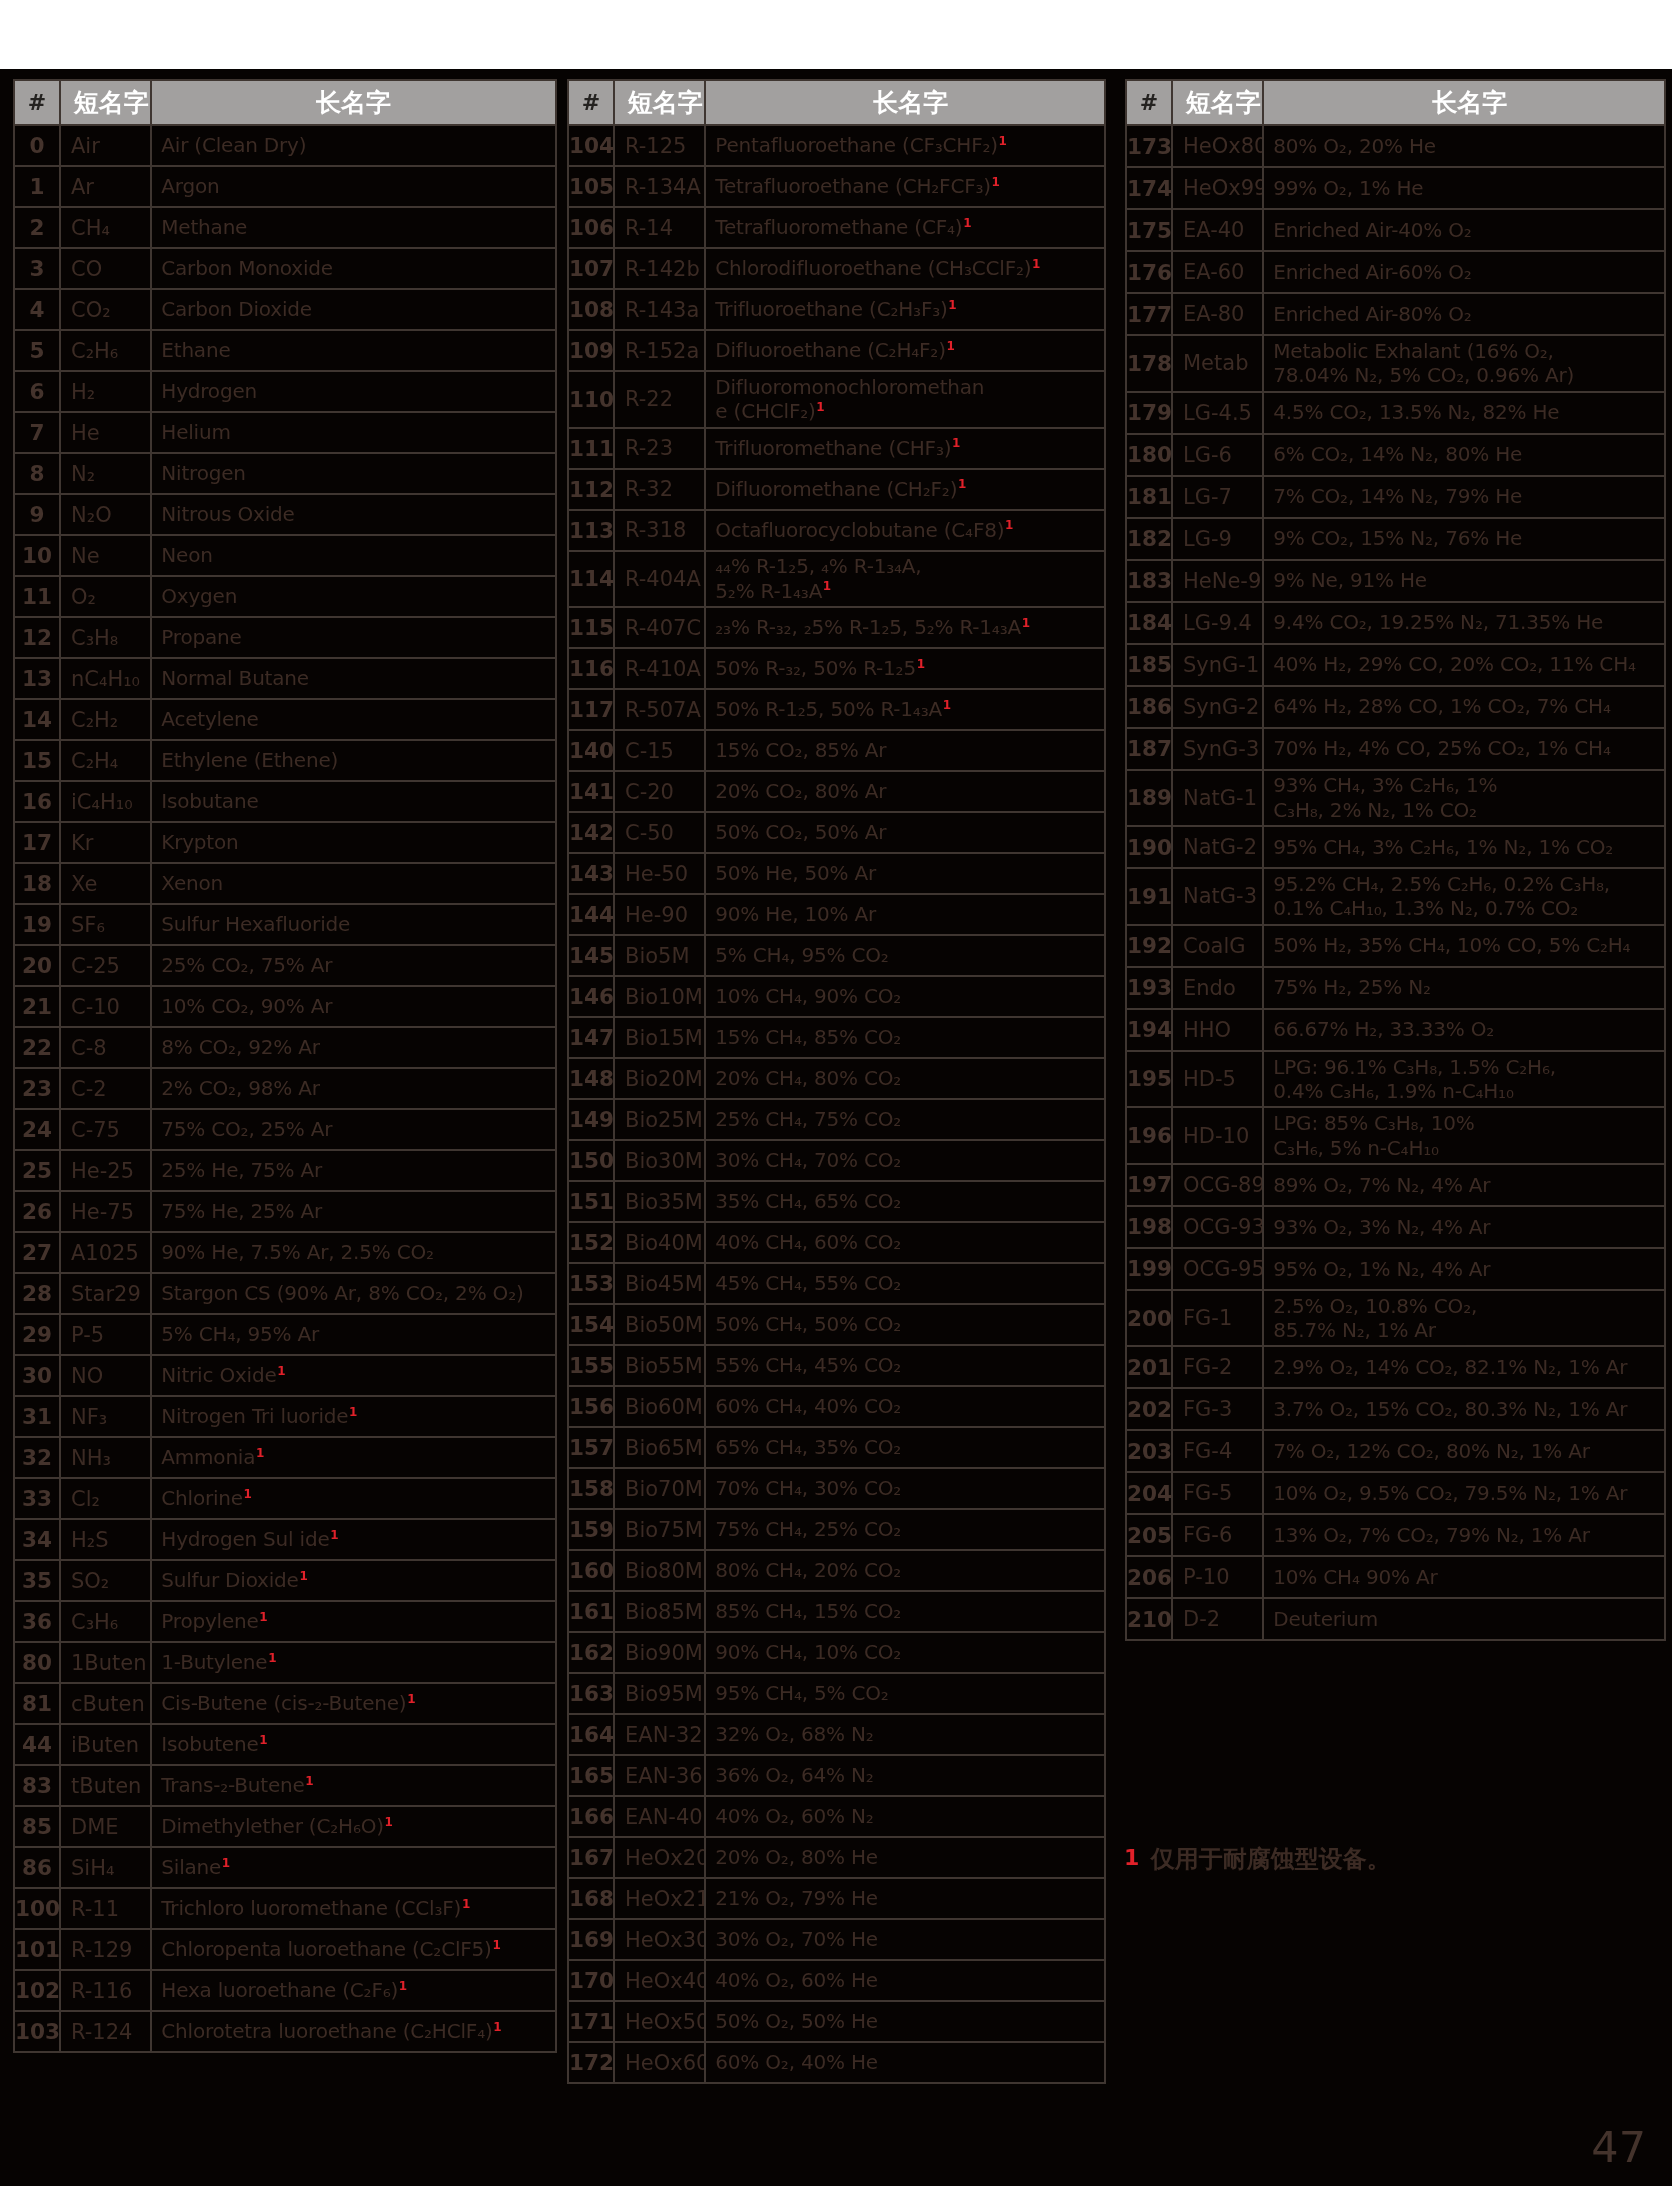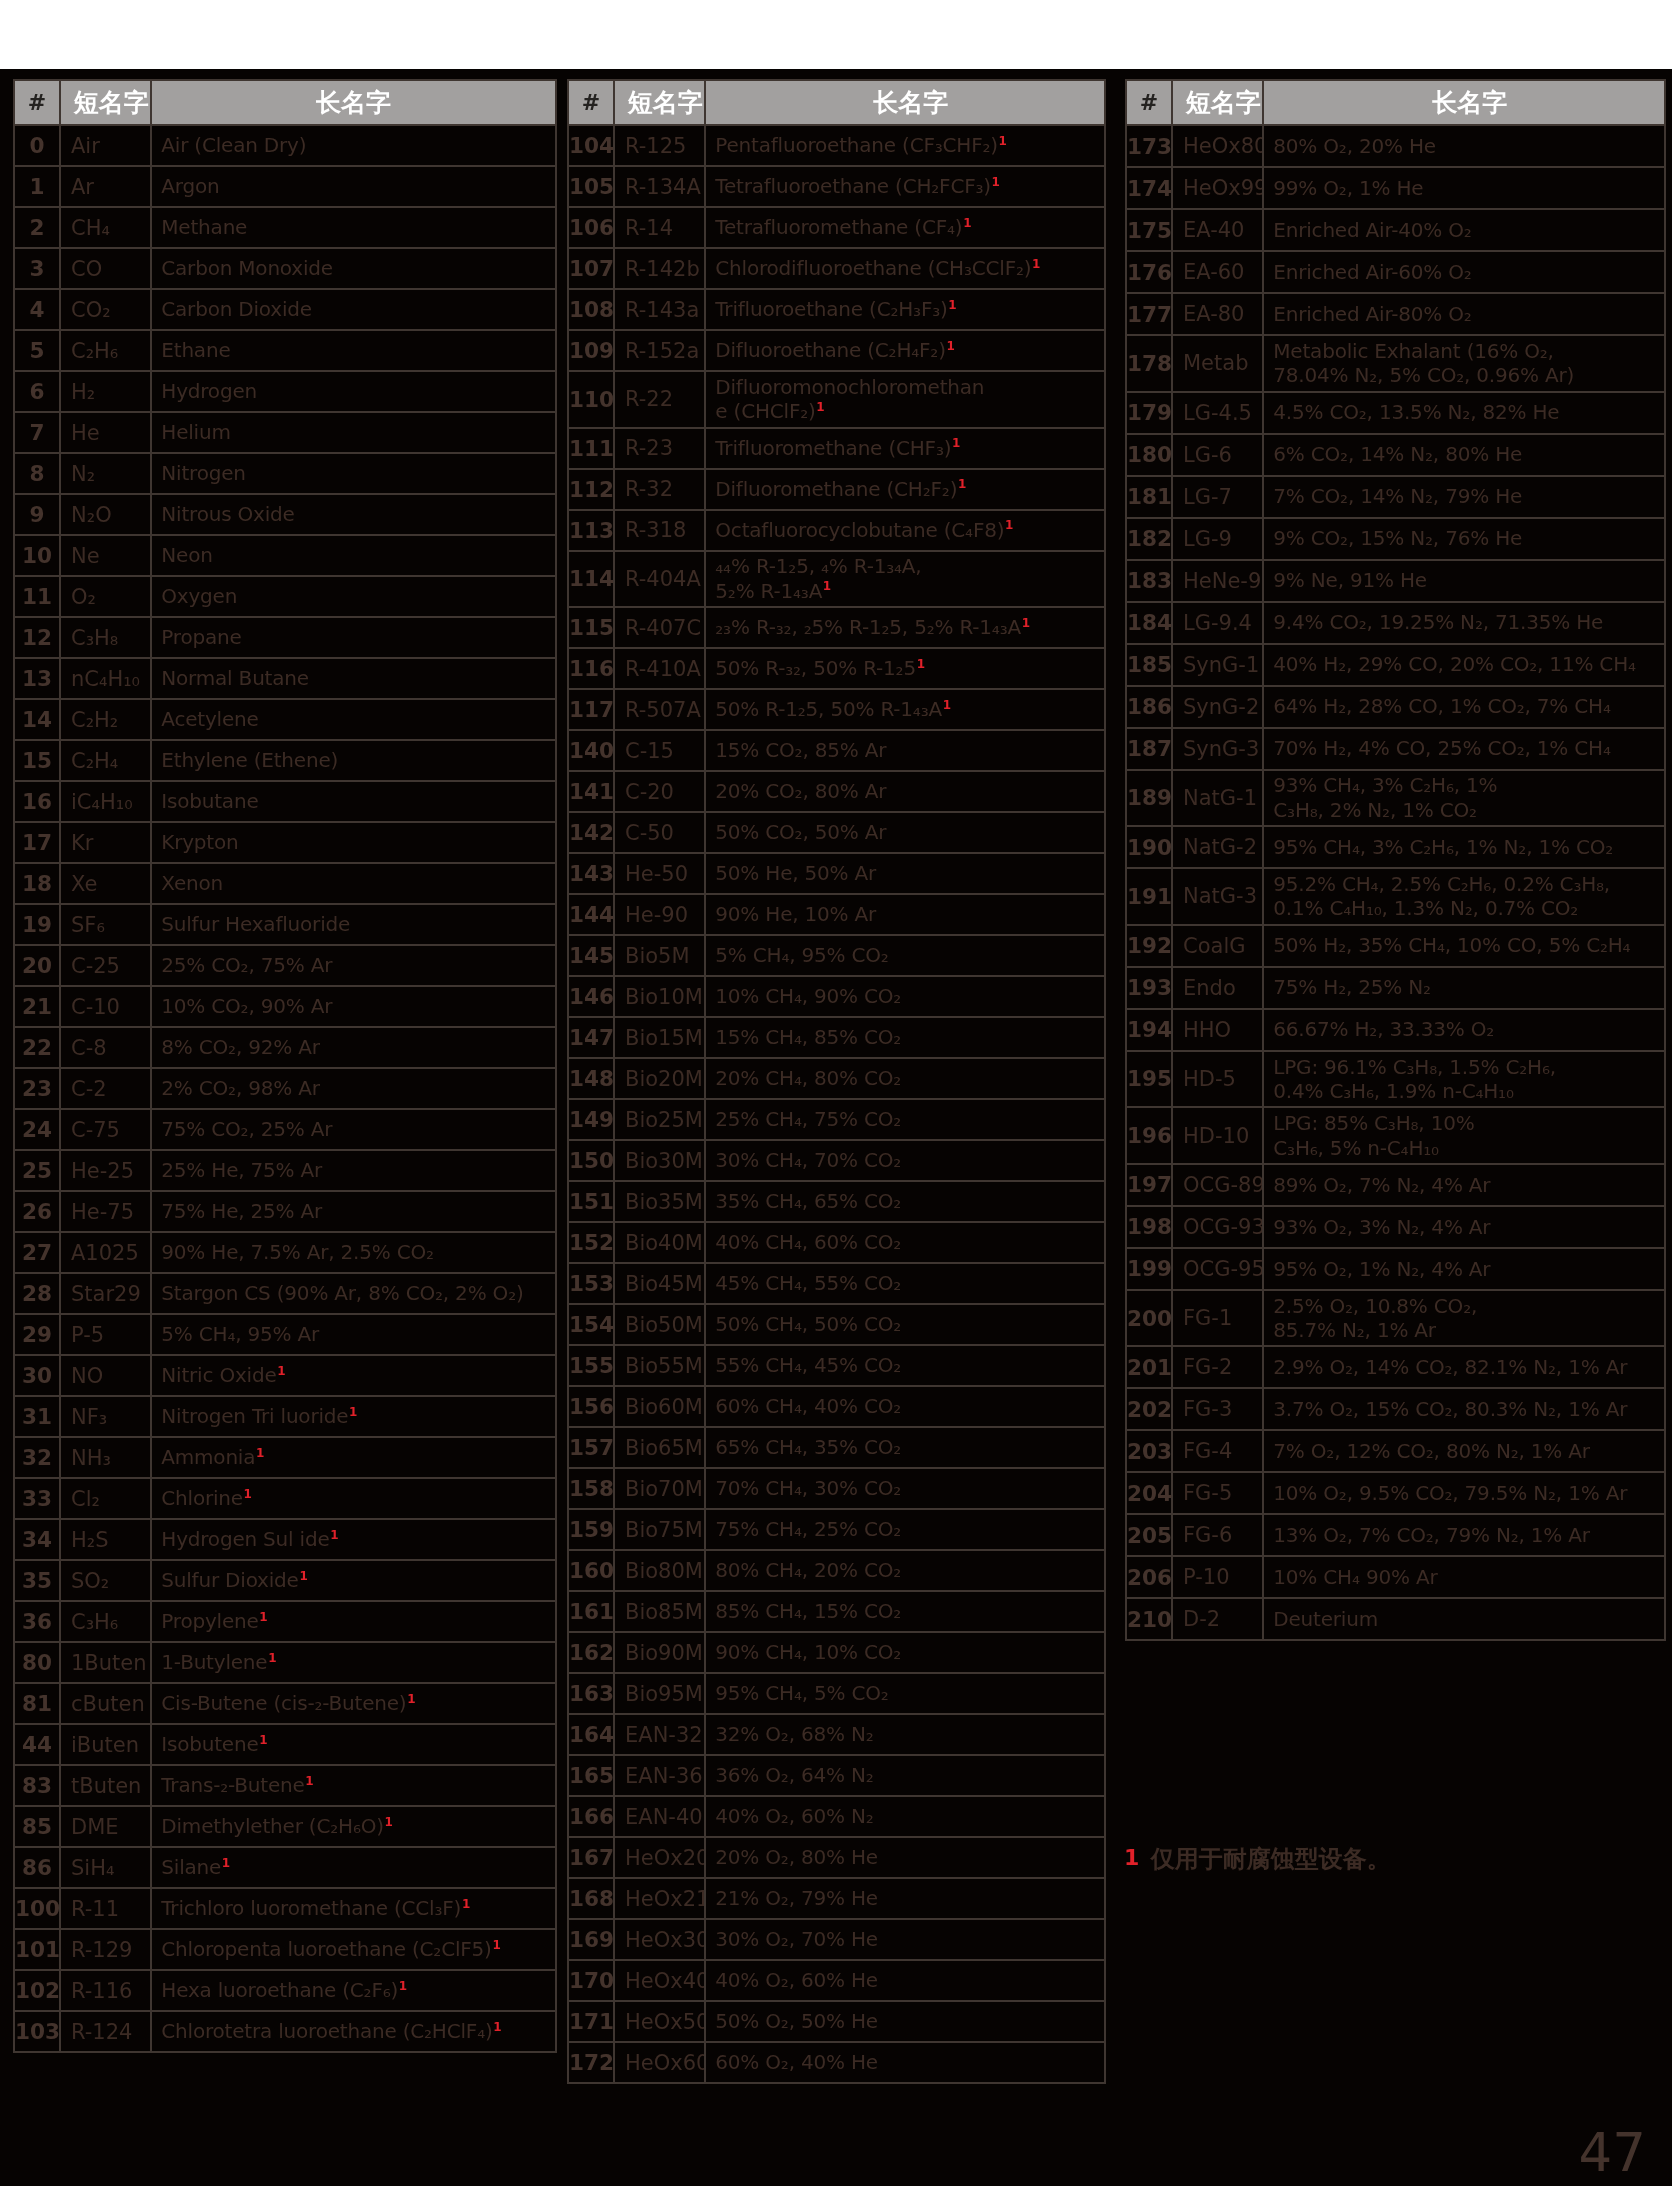--- a/index.html
+++ b/index.html
@@ -32,21 +32,21 @@
   .t3 td{height:42px}
   td.num{text-align:center;font-weight:700;font-size:21.6px;color:var(--row-num,#44332c);padding:0}
   td.short{font-size:21px;color:var(--name-text,#3c2b24);padding:0 2.9px 0 10px;white-space:nowrap}
   td.long{
     font-size:20px;color:var(--name-text,#3c2b24);
     padding:2.9px 5.8px 2.9px 9.3px;white-space:pre-line;line-height:1.22;letter-spacing:-0.2px;
   }
   sup.fn{color:var(--footnote-red,#e0212a);font-weight:700;font-size:0.6em;margin-left:0.7px}
   .footnote{position:absolute;left:1124px;top:1774px;font-size:24px;color:var(--name-text,#3c2b24);font-weight:600}
   .footnote .fn-marker{color:var(--footnote-red,#e0212a);font-weight:700;font-size:22px;margin-right:11.5px;vertical-align:2.2px}
-  .page-number{position:absolute;right:26px;top:2055px;font-size:53px;line-height:1.1;color:var(--row-num,#382a24)}
+  .page-number{position:absolute;right:26px;top:2055px;font-size:43px;line-height:1.1;color:var(--row-num,#382a24)}
 </style>
 </head>
 <body>
 
 <div class="band">
   <table class="gas-table t1">
       <colgroup>
         <col class="col-num">
         <col class="col-short">
         <col class="col-long">

